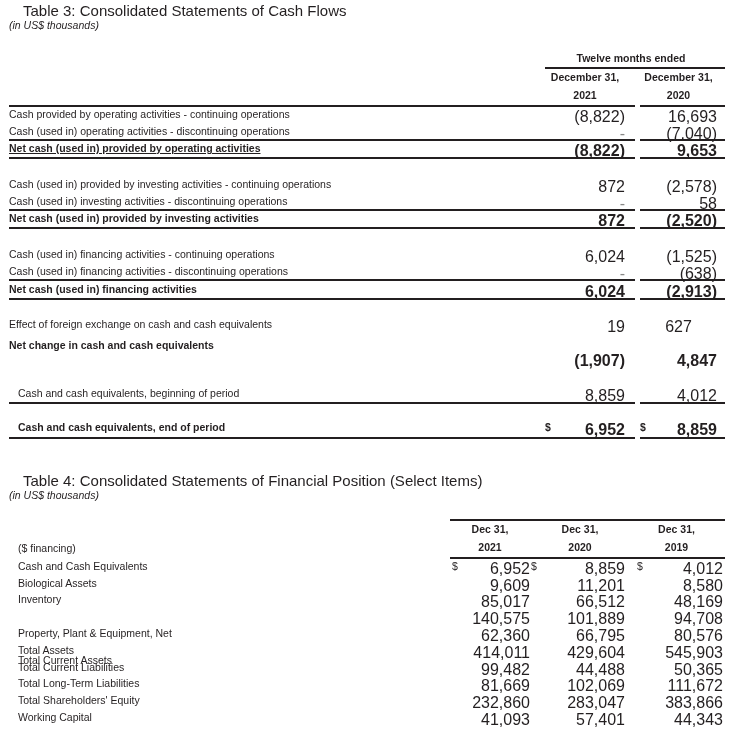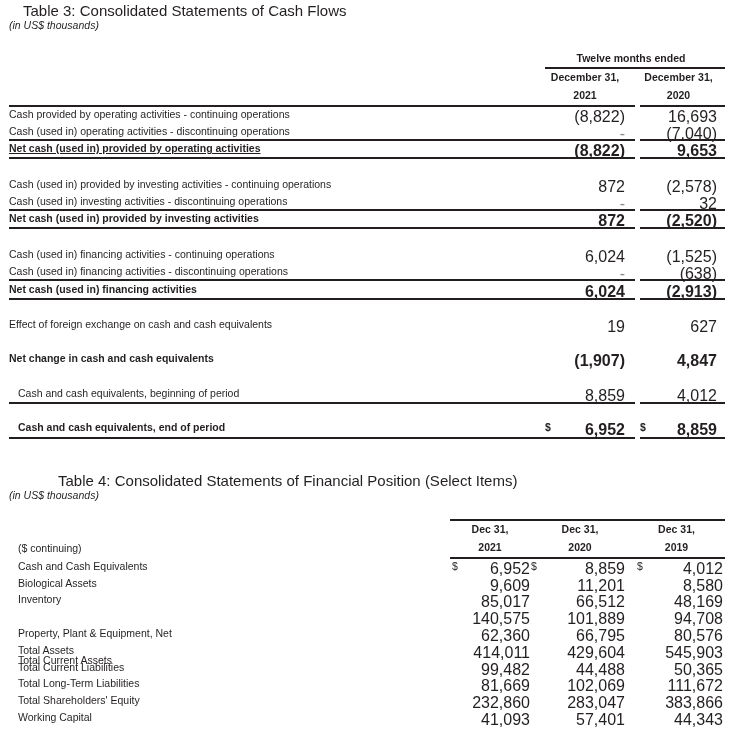--- a/index.html
+++ b/index.html
@@ -65,21 +65,21 @@
   <div class="hline" style="top:157px; left:640px; width:85px;"></div>
 
   <div>
     <div class="abs lbl" style="top:178px;">Cash (used in) provided by investing activities - continuing operations</div>
     <div class="abs num c1" style="top:178px;">872</div>
     <div class="abs num c2" style="top:178px;text-align:right;">(2,578)</div>
   </div>
   <div>
     <div class="abs lbl" style="top:195px;">Cash (used in) investing activities - discontinuing operations</div>
     <div class="abs num c1" style="top:195px; color:#888;">-</div>
-    <div class="abs num c2" style="top:195px;">32</div>
+    <div class="abs num c2" style="top:195px;">58</div>
   </div>
   <div class="hline" style="top:209px; left:9px; width:626px;"></div>
   <div class="hline" style="top:209px; left:640px; width:85px;"></div>
   <div>
     <div class="abs lbl b" style="top:212px;">Net cash (used in) provided by investing activities</div>
     <div class="abs num c1 b" style="top:212px;">872</div>
     <div class="abs num c2 b" style="top:212px;">(2,520)</div>
   </div>
   <div class="hline" style="top:227px; left:9px; width:626px;"></div>
   <div class="hline" style="top:227px; left:640px; width:85px;"></div>
@@ -100,25 +100,25 @@
     <div class="abs lbl b" style="top:283px;">Net cash (used in) financing activities</div>
     <div class="abs num c1 b" style="top:283px;">6,024</div>
     <div class="abs num c2 b" style="top:283px;">(2,913)</div>
   </div>
   <div class="hline" style="top:298px; left:9px; width:626px;"></div>
   <div class="hline" style="top:298px; left:640px; width:85px;"></div>
 
   <div>
     <div class="abs lbl" style="top:318px;">Effect of foreign exchange on cash and cash equivalents</div>
     <div class="abs num c1" style="top:318px;">19</div>
-    <div class="abs num c2" style="top:318px;">627</div>
-  </div>
-
-  <div>
-    <div class="abs lbl b" style="top:352px;">Net change in cash and cash equivalents</div>
+    <div class="abs num c2" style="top:318px;text-align:center;">627</div>
+  </div>
+
+  <div>
+    <div class="abs lbl b" style="top:339px;">Net change in cash and cash equivalents</div>
     <div class="abs num c1 b" style="top:352px;">(1,907)</div>
     <div class="abs num c2 b" style="top:352px;">4,847</div>
   </div>
 
   <div>
     <div class="abs lbl ind" style="top:387px;">Cash and cash equivalents, beginning of period</div>
     <div class="abs num c1" style="top:387px;">8,859</div>
     <div class="abs num c2" style="top:387px;">4,012</div>
   </div>
   <div class="hline" style="top:402px; left:9px; width:626px;"></div>
@@ -129,33 +129,33 @@
     <div class="abs dollar" style="top:421px; left:545px;">$</div>
     <div class="abs num c1 b" style="top:421px;">6,952</div>
     <div class="abs dollar" style="top:421px; left:640px;">$</div>
     <div class="abs num c2 b" style="top:421px;">8,859</div>
   </div>
   <div class="hline" style="top:437px; left:9px; width:626px;"></div>
   <div class="hline" style="top:437px; left:640px; width:85px;"></div>
 </div>
 
 <div>
-  <div class="abs title" style="top:472px;margin-left:35px;">Table 4: Consolidated Statements of Financial Position (Select Items)</div>
+  <div class="abs title" style="top:472px;">Table 4: Consolidated Statements of Financial Position (Select Items)</div>
   <div class="abs subtitle" style="top:489px;">(in US$ thousands)</div>
 
   <div class="hline" style="top:519px; left:450px; width:275px;"></div>
 
   <div class="abs hdr t4c1" style="top:523px;">Dec 31,</div>
   <div class="abs hdr t4c1" style="top:541px;">2021</div>
   <div class="abs hdr t4c2" style="top:523px;">Dec 31,</div>
   <div class="abs hdr t4c2" style="top:541px;">2020</div>
   <div class="abs hdr t4c3" style="top:523px;">Dec 31,</div>
   <div class="abs hdr t4c3" style="top:541px;">2019</div>
 
-  <div class="abs t4lbl" style="top:542px;">($ continuing)</div>
+  <div class="abs t4lbl" style="top:542px;">($ financing)</div>
 
   <div class="hline" style="top:557px; left:450px; width:275px;"></div>
 
   <div>
     <div class="abs t4lbl" style="top:560px;">Cash and Cash Equivalents</div>
     <div class="abs t4d" style="top:560px; left:452px;">$</div>
     <div class="abs num t4c1" style="top:560px;">6,952</div>
     <div class="abs t4d" style="top:560px; left:531px;">$</div>
     <div class="abs num t4c2" style="top:560px;">8,859</div>
     <div class="abs t4d" style="top:560px; left:637px;">$</div>

